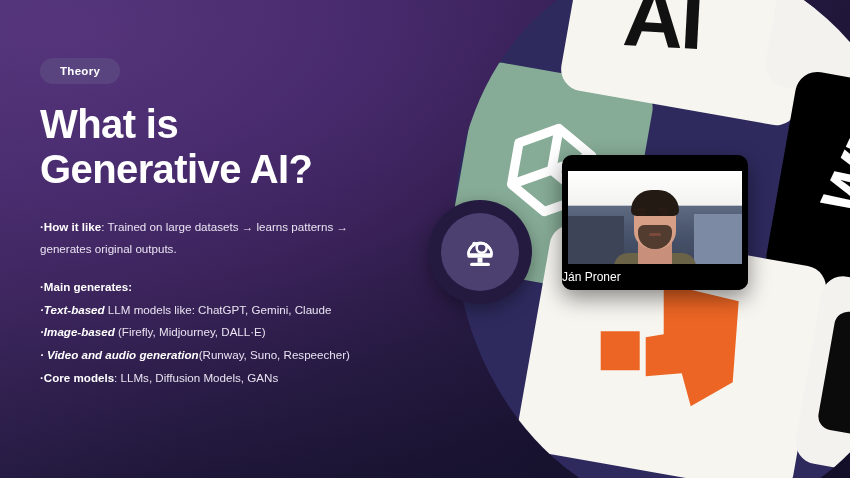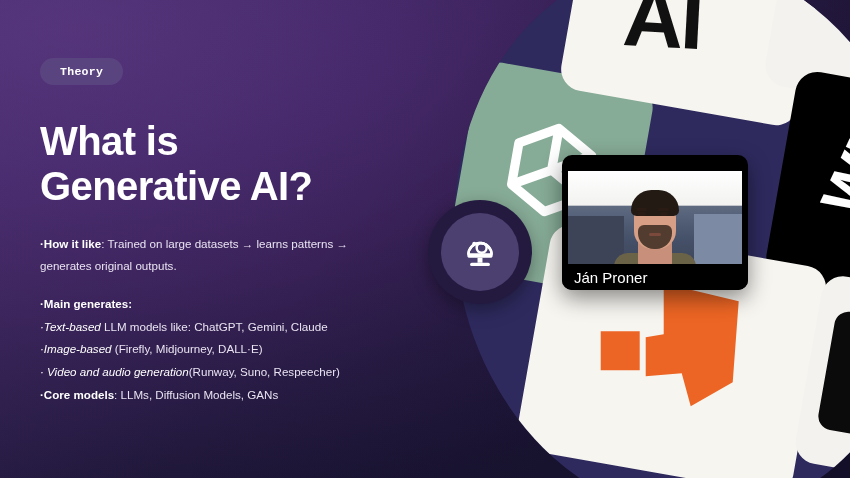--- a/index.html
+++ b/index.html
@@ -25,22 +25,21 @@
   .content { position:absolute; left:40px; top:58px; width:380px; z-index:6; }
 
   .badge {
     display:inline-block;
     background:#5a4480;
     color:#ffffff;
     font-size:11.5px; font-weight:bold;
     letter-spacing:.3px;
     padding:7px 20px;
     border-radius:20px;
-    margin-bottom:34px;
-    font-family:Liberation Mono, monospace;
+    margin-bottom:18px;
   }
 
   .title {
     color:#ffffff;
     font-size:40px;
     font-weight:bold;
     line-height:1.13;
     letter-spacing:-.6px;
     margin-bottom:24px;
   }
@@ -56,21 +55,21 @@
   .para b { font-weight:bold; color:#ffffff; }
 
   .list { margin-top:2px; }
   .list .row {
     color:#e9e3f2;
     font-size:11.6px;
     line-height:1.95;
     white-space:nowrap;
   }
   .list .row b { font-weight:bold; color:#ffffff; }
-  .list .row i { font-style:italic; font-weight:normal; color:#ffffff; }
+  .list .row i { font-style:italic; font-weight:bold; color:#ffffff; }
 
   
   .collage-wrap{
     position:absolute;
     left:455px; top:-42px;
     width:470px; height:560px;
     z-index:2;
   }
   .collage{
     position:absolute; inset:0;
@@ -193,21 +192,21 @@
   .p-eye.l{ left:26px; } .p-eye.r{ left:48px; }
   .p-brow{ position:absolute; top:27px; width:11px; height:3px; background:#2a1c14; border-radius:2px; }
   .p-brow.l{ left:24px; } .p-brow.r{ left:46px; }
 
   .name-bar{
     position:absolute; left:0; bottom:0; width:100%; height:26px;
     background:#000;
     display:flex; align-items:center;
   }
   .name-bar span{
-    color:#ffffff; font-size:15px; padding-left:12px;
+    color:#ffffff; font-size:12px; padding-left:0;
     white-space:nowrap;
   }
 </style>
 </head>
 <body>
 
 <div class="slide">
 
   <div class="content">
 

